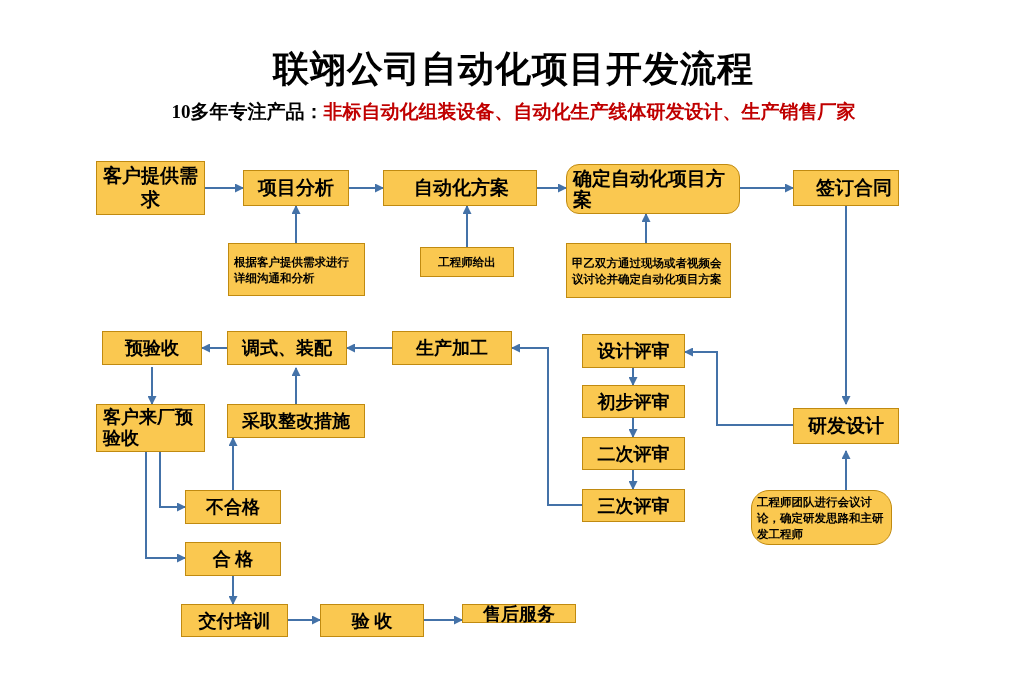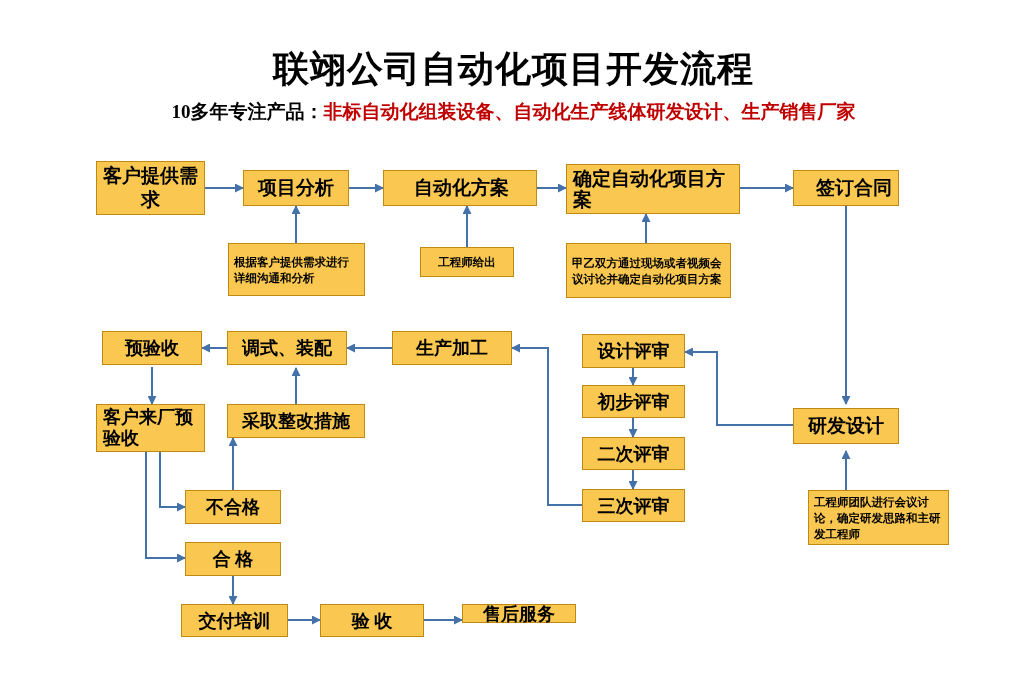--- a/index.html
+++ b/index.html
@@ -160,21 +160,21 @@
   </div>
 
   <div class="node center" style="left:243px; top:170px; width:106px; height:36px; font-size:19px;">
     <span>项目分析</span>
   </div>
 
   <div class="node center" style="left:383px; top:170px; width:154px; height:36px; font-size:19px;padding-left:9px;">
     <span>自动化方案</span>
   </div>
 
-  <div class="node lead" style="left:566px; top:164px; width:174px; height:50px; font-size:19px;">
+  <div class="node lead" style="left:566px; top:164px; width:174px; height:50px; font-size:19px;border-radius:13px;">
     <span>确定自动化项目方案</span>
   </div>
 
   <div class="node center" style="left:793px; top:170px; width:106px; height:36px; font-size:19px;justify-content:flex-end;">
     <span>签订合同</span>
   </div>
 
   <div class="note" style="left:228px; top:243px; width:137px; height:53px;">
     <span>根据客户提供需求进行详细沟通和分析</span>
   </div>
@@ -184,21 +184,21 @@
   </div>
 
   <div class="note" style="left:566px; top:243px; width:165px; height:55px;">
     <span>甲乙双方通过现场或者视频会议讨论并确定自动化项目方案</span>
   </div>
 
   <div class="node center" style="left:793px; top:408px; width:106px; height:36px; font-size:19px;">
     <span>研发设计</span>
   </div>
 
-  <div class="note" style="left:808px; top:490px; width:141px; height:55px;">
+  <div class="note" style="left:751px; top:490px; width:141px; height:55px;border-radius:18px;">
     <span>工程师团队进行会议讨论，确定研发思路和主研发工程师</span>
   </div>
 
   <div class="node center" style="left:582px; top:334px; width:103px; height:34px; font-size:18px;">
     <span>设计评审</span>
   </div>
 
   <div class="node center" style="left:582px; top:385px; width:103px; height:33px; font-size:18px;">
     <span>初步评审</span>
   </div>

